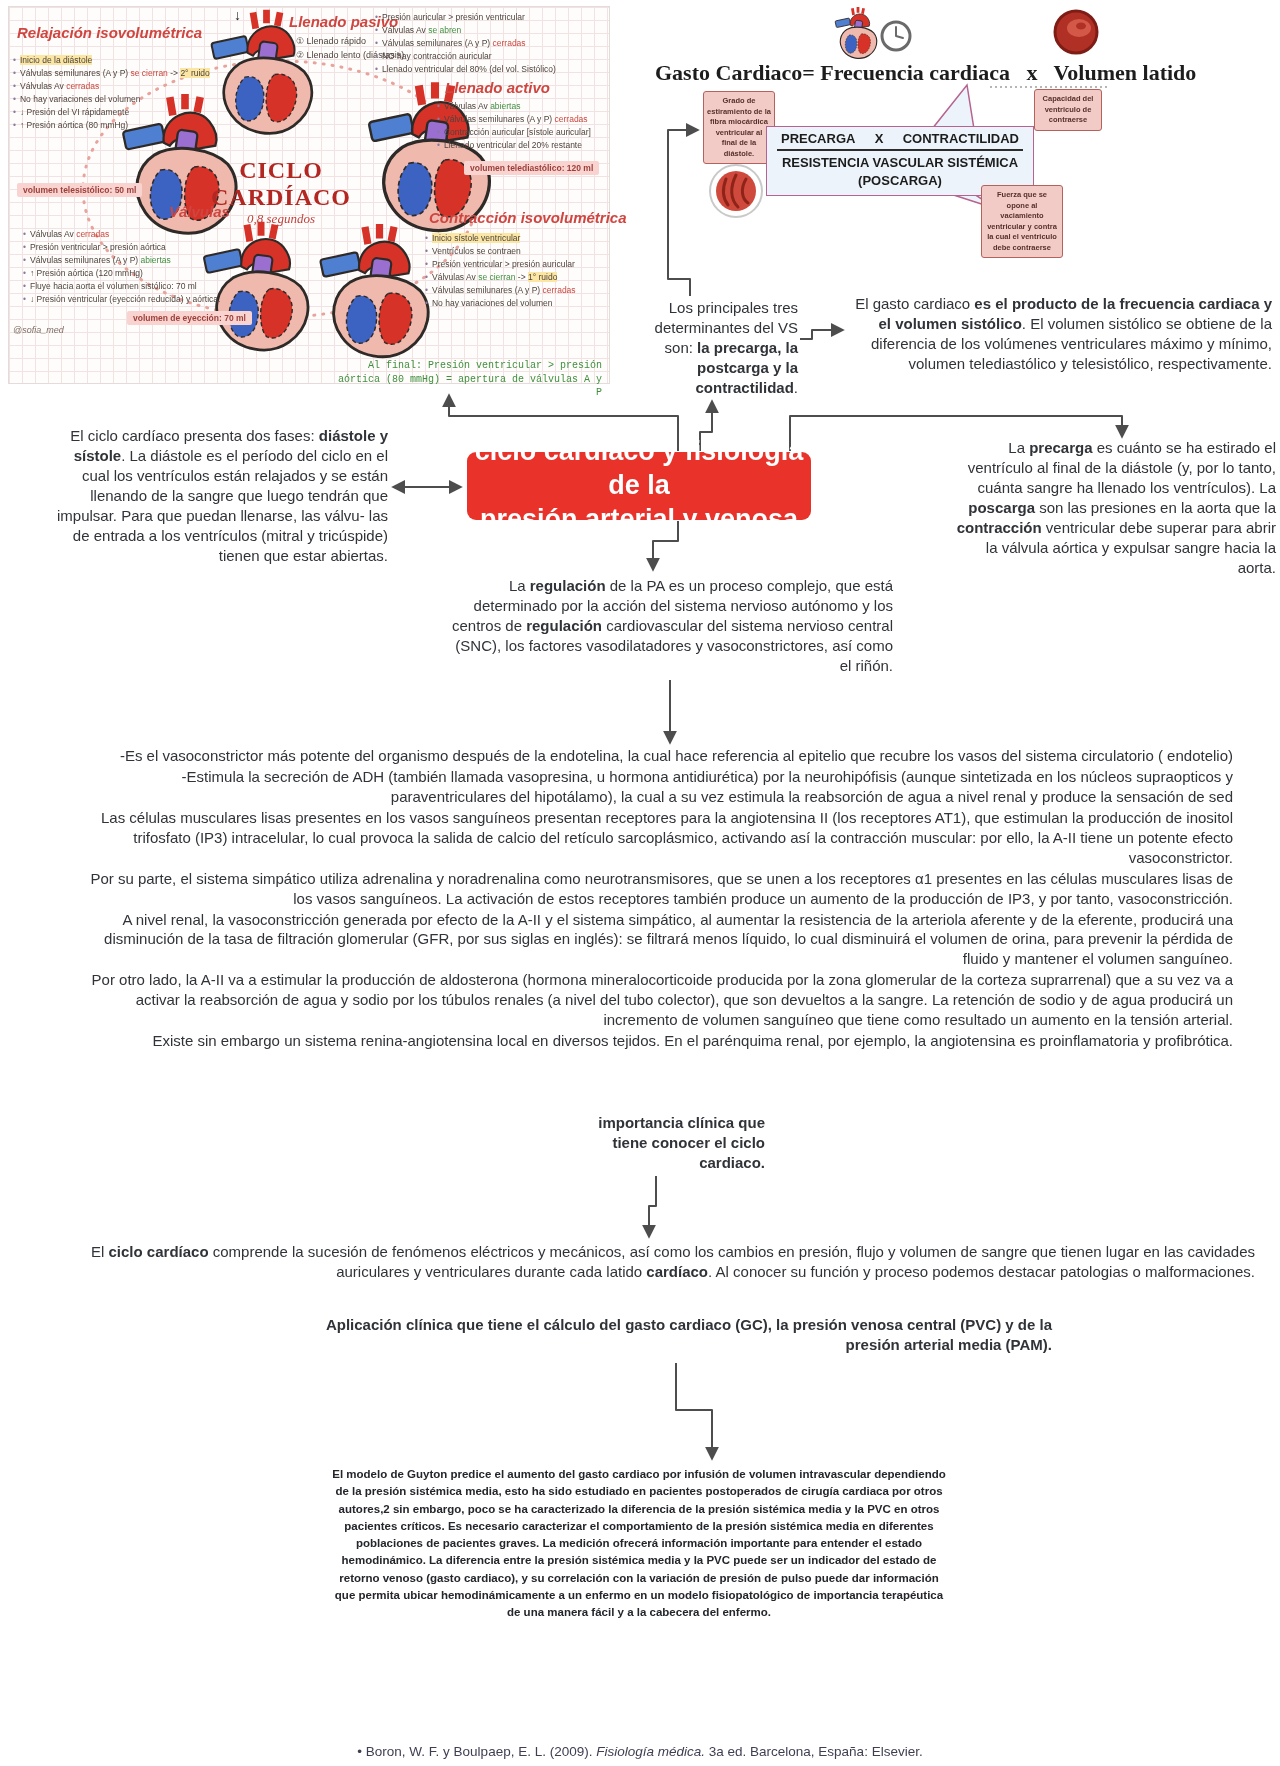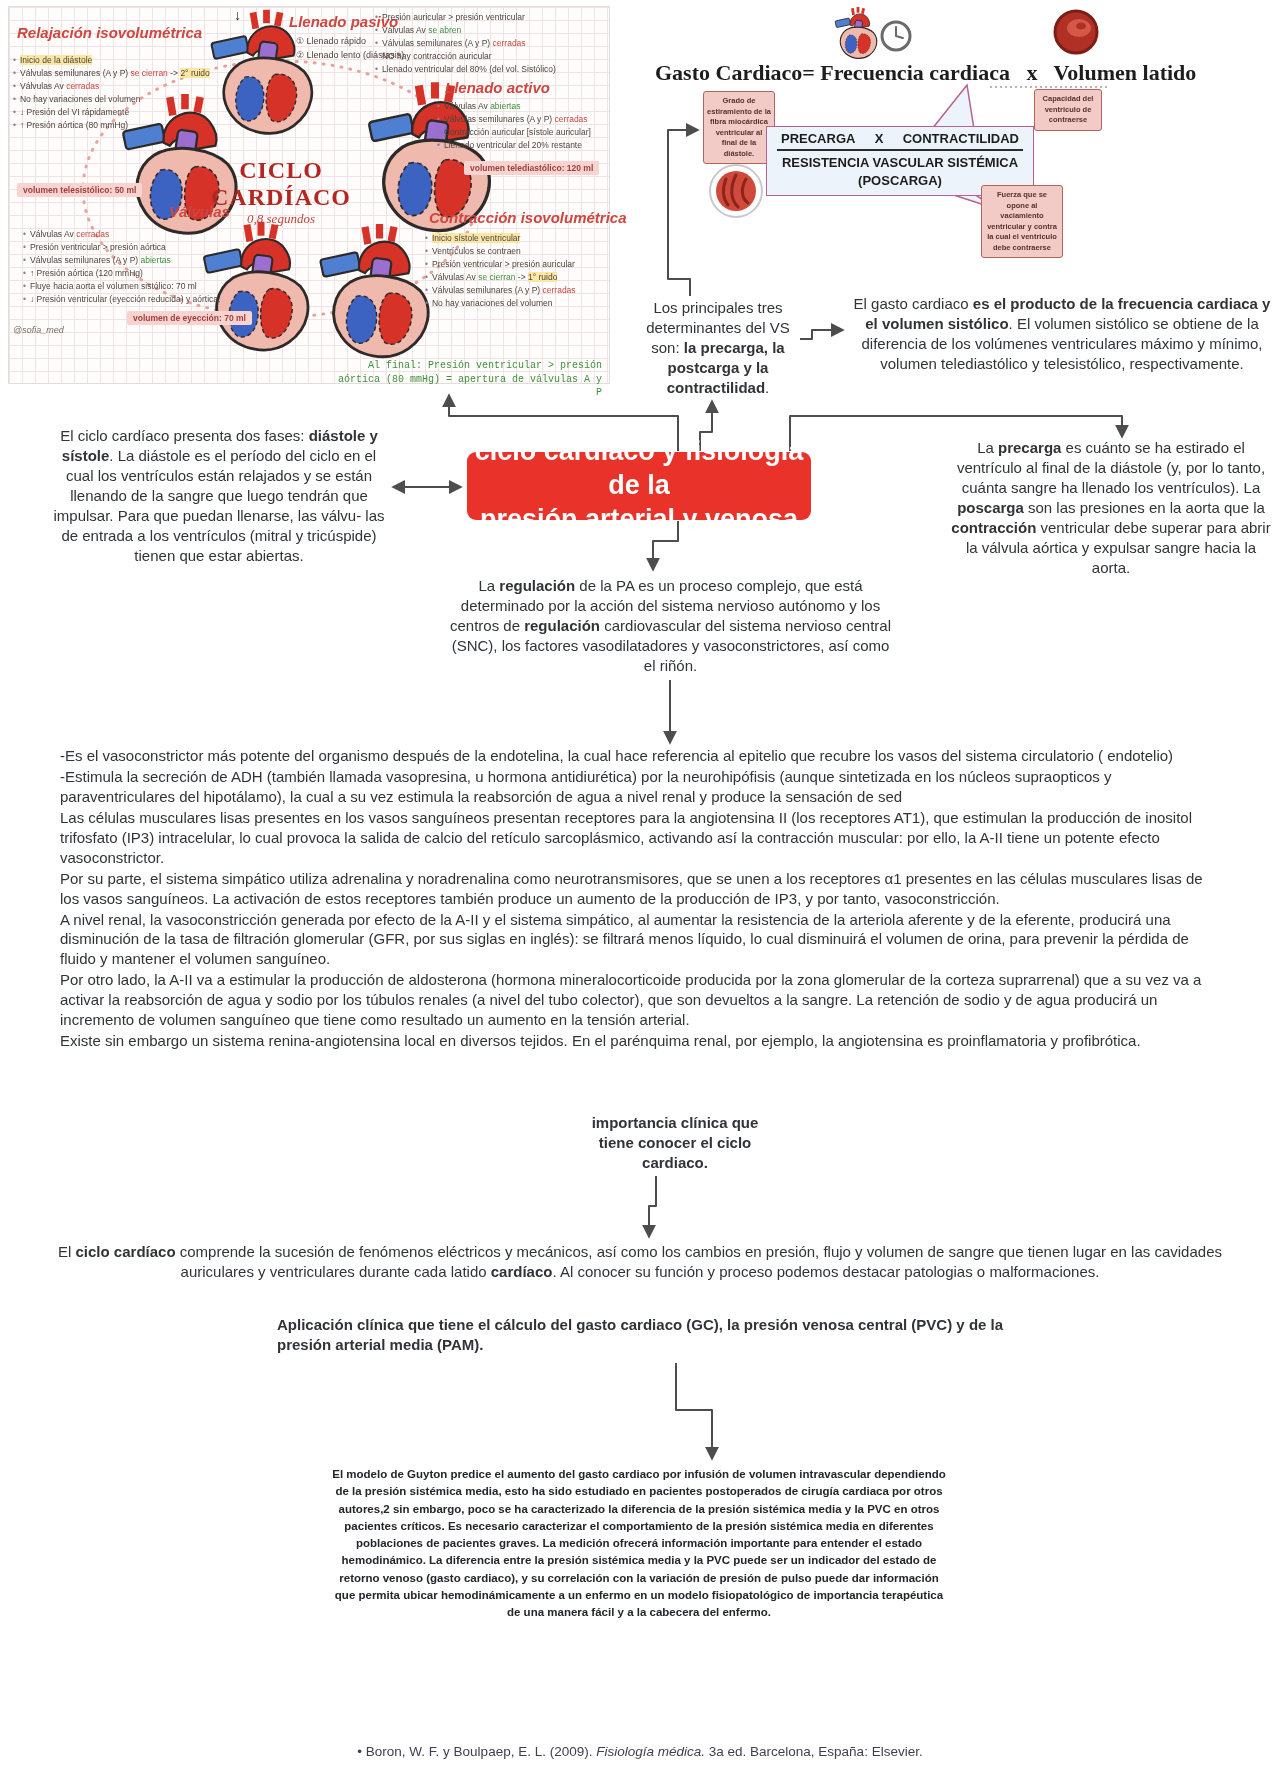--- a/index.html
+++ b/index.html
@@ -1,20 +1,20 @@
 <!DOCTYPE html>
 <html><head>
 <meta charset="utf-8">
 <style>
   html,body{margin:0;padding:0;background:#fff;}
   #page{position:relative;width:1280px;height:1766px;background:#ffffff;
         font-family:"Liberation Sans",sans-serif;color:#303338;overflow:hidden;}
   .abs{position:absolute;}
   .center{text-align:center;}
-  .blk{font-size:15px;line-height:1.33;color:#303338;}
+  .blk{font-size:15px;line-height:1.33;color:#303338;text-align:right;}
   b{font-weight:700;}
   .it{font-style:italic;}
 
   
   #sketch{left:8px;top:6px;width:600px;height:376px;border:1px solid #e4dcda;
     background-color:#fffdfb;
     background-image:linear-gradient(#f1e3e3 1px,transparent 1px),
                      linear-gradient(90deg,#f1e3e3 1px,transparent 1px);
     background-size:13px 13px;}
   .sk-title{font-size:15px;font-weight:700;font-style:italic;color:#cf4540;white-space:nowrap;}
@@ -300,21 +300,21 @@
 
   <div id="red-box" class="abs" style="left:467px;top:452px;width:344px;height:68px">
     <div>ciclo cardiaco y fisiología de la</div>
     <div>presión arterial y venosa</div>
   </div>
 
   <div class="abs blk center" style="left:946px;top:438px;width:330px"><span>La </span><b>precarga</b><span> es cuánto se ha estirado el ventrículo al final de la diástole (y, por lo tanto, cuánta sangre ha llenado los ventrículos). La </span><b>poscarga</b><span> son las presiones en la aorta que la </span><b>contracción</b><span> ventricular debe superar para abrir la válvula aórtica y expulsar sangre hacia la aorta.</span></div>
 
   <div class="abs blk center" style="left:448px;top:576px;width:445px"><span>La </span><b>regulación</b><span> de la PA es un proceso complejo, que está determinado por la acción del sistema nervioso autónomo y los centros de </span><b>regulación</b><span> cardiovascular del sistema nervioso central (SNC), los factores vasodilatadores y vasoconstrictores, así como el riñón.</span></div>
 
-  <div id="main-block" class="abs blk" style="left:60px;top:746px;width:1165px">
+  <div id="main-block" class="abs blk" style="left:68px;top:746px;width:1165px">
       <div class="li-row"><span class="li-txt">-Es el vasoconstrictor más potente del organismo después de la endotelina, la cual hace referencia al epitelio que recubre los vasos del sistema circulatorio ( endotelio)</span></div>
       <div class="li-row"><span class="li-txt">-Estimula la secreción de ADH (también llamada vasopresina, u hormona antidiurética) por la neurohipófisis (aunque sintetizada en los núcleos supraopticos y paraventriculares del hipotálamo), la cual a su vez estimula la reabsorción de agua a nivel renal y produce la sensación de sed</span></div>
       <div class="li-row"><span class="li-txt">Las células musculares lisas presentes en los vasos sanguíneos presentan receptores para la angiotensina II (los receptores AT1), que estimulan la producción de inositol trifosfato (IP3) intracelular, lo cual provoca la salida de calcio del retículo sarcoplásmico, activando así la contracción muscular: por ello, la A-II tiene un potente efecto vasoconstrictor.</span></div>
       <div class="li-row"><span class="li-txt">Por su parte, el sistema simpático utiliza adrenalina y noradrenalina como neurotransmisores, que se unen a los receptores α1 presentes en las células musculares lisas de los vasos sanguíneos. La activación de estos receptores también produce un aumento de la producción de IP3, y por tanto, vasoconstricción.</span></div>
       <div class="li-row"><span class="li-txt">A nivel renal, la vasoconstricción generada por efecto de la A-II y el sistema simpático, al aumentar la resistencia de la arteriola aferente y de la eferente, producirá una disminución de la tasa de filtración glomerular (GFR, por sus siglas en inglés): se filtrará menos líquido, lo cual disminuirá el volumen de orina, para prevenir la pérdida de fluido y mantener el volumen sanguíneo.</span></div>
       <div class="li-row"><span class="li-txt">Por otro lado, la A-II va a estimular la producción de aldosterona (hormona mineralocorticoide producida por la zona glomerular de la corteza suprarrenal) que a su vez va a activar la reabsorción de agua y sodio por los túbulos renales (a nivel del tubo colector), que son devueltos a la sangre. La retención de sodio y de agua producirá un incremento de volumen sanguíneo que tiene como resultado un aumento en la tensión arterial.</span></div>
       <div class="li-row"><span class="li-txt">Existe sin embargo un sistema renina-angiotensina local en diversos tejidos. En el parénquima renal, por ejemplo, la angiotensina es proinflamatoria y profibrótica.</span></div>
     </div>
 
   <div class="abs blk center bold-block" style="left:585px;top:1113px;width:180px">importancia clínica que tiene conocer el ciclo cardiaco.</div>

